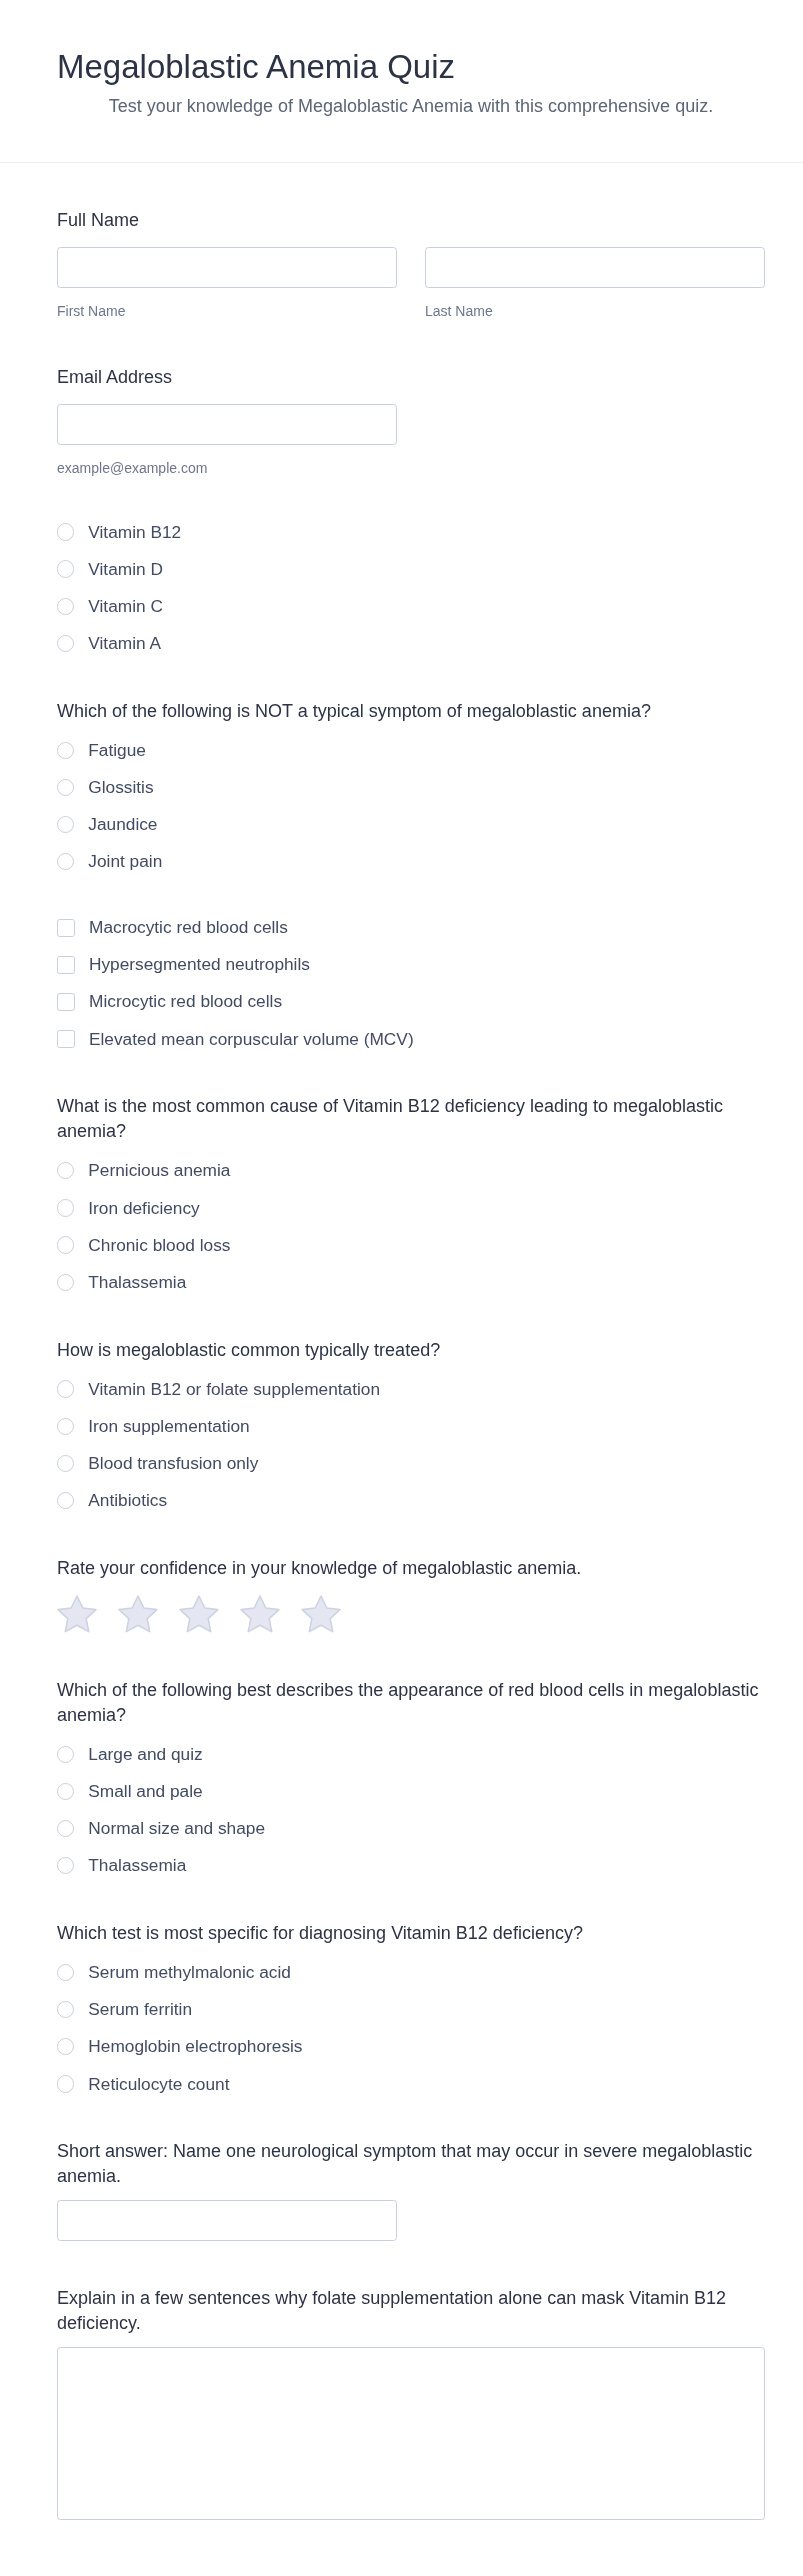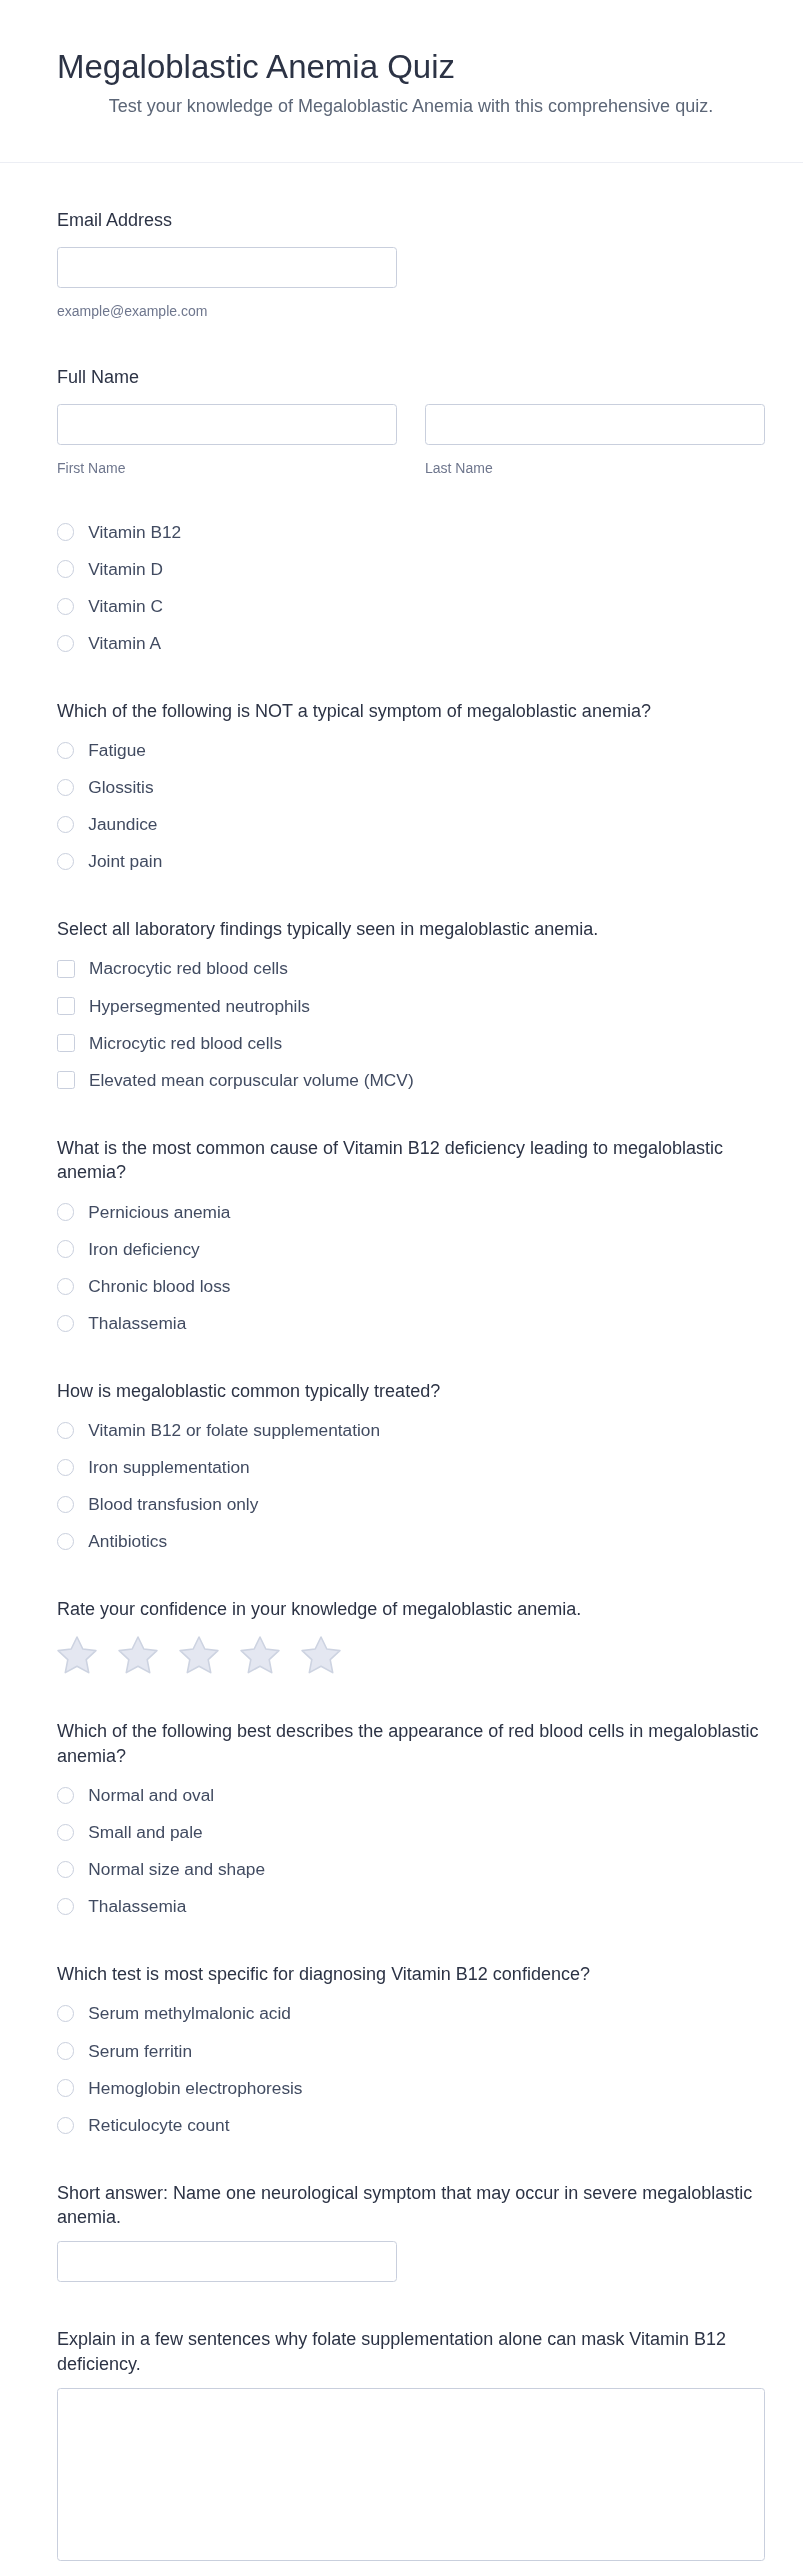--- a/index.html
+++ b/index.html
@@ -117,42 +117,42 @@
   <header class="header">
     <h1 class="form-title">Megaloblastic Anemia Quiz</h1>
     <div class="form-subtitle">Test your knowledge of Megaloblastic Anemia with this comprehensive quiz.</div>
   </header>
 
   <hr class="divider">
 
   <main class="form-body">
 
     <section class="field">
-      <div class="q-label">Email Address</div>
-      <div class="input-col" style="margin-top:14.7px;">
-        <input class="text-input" type="text" value="" style="">
-        <div class="sublabel">example@example.com</div>
-      </div>
-    </section>
-
-    <section class="field">
       <div class="q-label">Full Name</div>
       <div class="input-row">
         <div class="input-col">
           <input class="text-input" type="text" value="" style="">
           <div class="sublabel">First Name</div>
         </div>
         <div class="input-col">
           <input class="text-input" type="text" value="" style="">
           <div class="sublabel">Last Name</div>
         </div>
       </div>
     </section>
 
     <section class="field">
+      <div class="q-label">Email Address</div>
+      <div class="input-col" style="margin-top:14.7px;">
+        <input class="text-input" type="text" value="" style="">
+        <div class="sublabel">example@example.com</div>
+      </div>
+    </section>
+
+    <section class="field">
       <div class="options">
         <div class="option">
           <span class="radio-circle"></span>
           <span class="option-text">Vitamin B12</span>
         </div>
         <div class="option">
           <span class="radio-circle"></span>
           <span class="option-text">Vitamin D</span>
         </div>
         <div class="option">
@@ -182,21 +182,20 @@
           <span class="option-text">Jaundice</span>
         </div>
         <div class="option">
           <span class="radio-circle"></span>
           <span class="option-text">Joint pain</span>
         </div>
       </div>
     </section>
 
     <section class="field">
-      <div class="q-label">Select all laboratory findings typically seen in megaloblastic anemia.</div>
       <div class="options">
         <div class="option">
           <span class="checkbox-square"></span>
           <span class="option-text">Macrocytic red blood cells</span>
         </div>
         <div class="option">
           <span class="checkbox-square"></span>
           <span class="option-text">Hypersegmented neutrophils</span>
         </div>
         <div class="option">
@@ -273,39 +272,39 @@
           <polygon points="20,1 25.8,13 38.9,14.6 29.2,23.6 31.7,36.6 20,30.2 8.3,36.6 10.8,23.6 1.1,14.6 14.2,13" fill="#e4e7f1" stroke="#cdd3e1" stroke-width="1.6" stroke-linejoin="round"></polygon>
         </svg>
       </div>
     </section>
 
     <section class="field">
       <div class="q-label">Which of the following best describes the appearance of red blood cells in megaloblastic anemia?</div>
       <div class="options">
         <div class="option">
           <span class="radio-circle"></span>
-          <span class="option-text">Normal and oval</span>
+          <span class="option-text">Large and quiz</span>
         </div>
         <div class="option">
           <span class="radio-circle"></span>
           <span class="option-text">Small and pale</span>
         </div>
         <div class="option">
           <span class="radio-circle"></span>
           <span class="option-text">Normal size and shape</span>
         </div>
         <div class="option">
           <span class="radio-circle"></span>
           <span class="option-text">Thalassemia</span>
         </div>
       </div>
     </section>
 
     <section class="field">
-      <div class="q-label">Which test is most specific for diagnosing Vitamin B12 confidence?</div>
+      <div class="q-label">Which test is most specific for diagnosing Vitamin B12 deficiency?</div>
       <div class="options">
         <div class="option">
           <span class="radio-circle"></span>
           <span class="option-text">Serum methylmalonic acid</span>
         </div>
         <div class="option">
           <span class="radio-circle"></span>
           <span class="option-text">Serum ferritin</span>
         </div>
         <div class="option">

